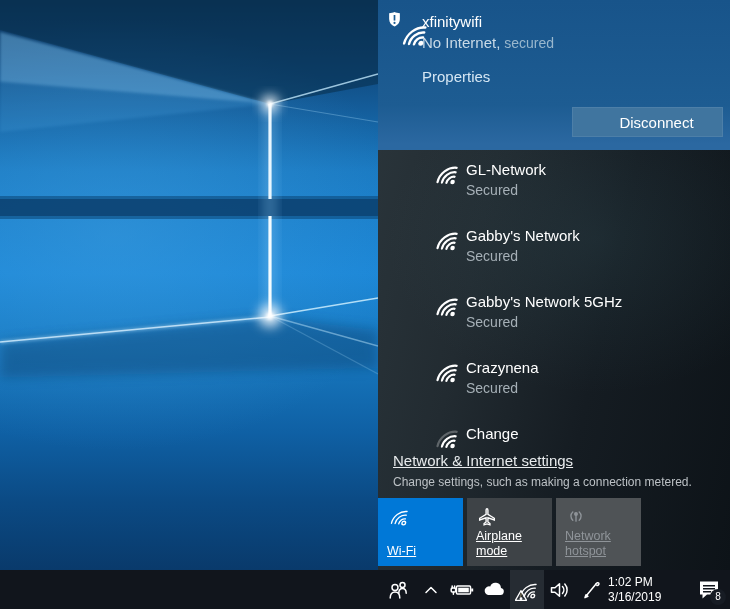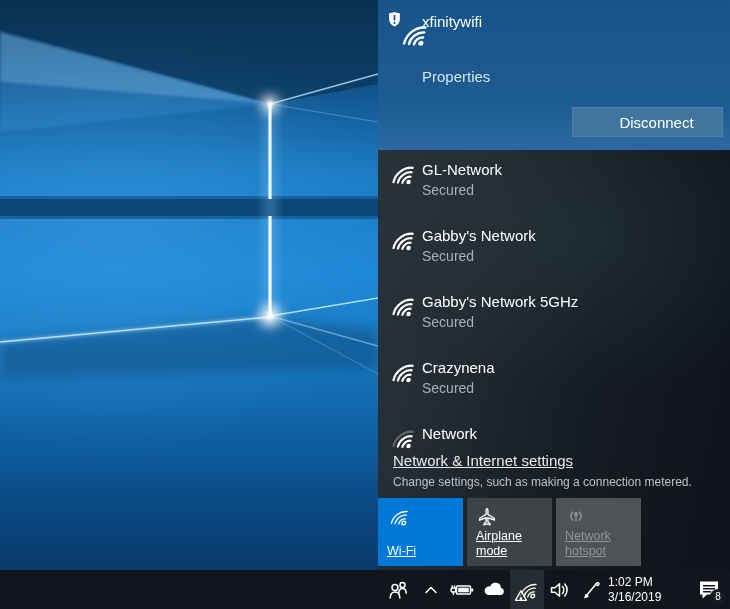--- a/index.html
+++ b/index.html
@@ -28,21 +28,21 @@
   .conn-name{position:absolute;left:44px;top:13px;font-size:15px;color:#ffffff;}
   .conn-status{position:absolute;left:44px;top:34px;font-size:15px;color:#c9dae7;}
   .conn-status .dim{font-size:14px;color:#99b7cd;}
   .props-link{position:absolute;left:44px;top:68px;font-size:15px;color:#d6e7f4;
     cursor:pointer;}
   .disconnect-btn{position:absolute;left:194px;top:107px;width:151px;height:30px;
     background:#40759f;border:1px solid #55땀;border:1px solid #4d7fa8;color:#fff;font-size:15px;
     font-family:"Liberation Sans",sans-serif;text-align:center;line-height:28px;cursor:pointer;padding-left:24px;}
 
   .network-list{position:absolute;left:0;top:150px;width:352px;height:300px;}
-  .net-row{position:relative;height:66px;cursor:pointer;}
+  .net-row{position:relative;height:66px;cursor:pointer;margin-left:44px;}
   .net-row .wifi{position:absolute;left:10px;top:11px;width:27px;height:27px;color:#fff;}
   .net-name{position:absolute;left:44px;top:11px;font-size:15px;color:#fff;}
   .net-status{position:absolute;left:44px;top:32px;font-size:14px;color:#a6b0b7;}
   .wifi path{stroke:currentColor;stroke-width:2;fill:none;stroke-linecap:round;}
   .wifi circle{fill:currentColor;}
   .wifi .dim{opacity:.28;}
 
   .flyout-footer{position:absolute;left:15px;top:452px;width:340px;}
   .settings-link{font-size:15px;color:#e8ebed;text-decoration:underline;cursor:pointer;}
   .settings-hint{margin-top:5px;font-size:12px;color:#bcc1c5;}
@@ -125,20 +125,21 @@
             <circle cx="18.4" cy="18.6" r="2"></circle>
           </g>
         </svg>
         <svg class="shield" viewBox="0 0 12 14">
           <path d="M1,1.2 C3,1 4.5,0.6 6,0 C7.5,0.6 9,1 11,1.2 L11,6.5 C11,10 8.8,12.3 6,13.6 C3.2,12.3 1,10 1,6.5 Z" fill="#ffffff"></path>
           <rect x="5.2" y="2.8" width="1.6" height="5.2" fill="#1d5c92"></rect>
           <circle cx="6" cy="10.2" r="1" fill="#1d5c92"></circle>
         </svg>
       </div>
       <div class="conn-name">xfinitywifi</div>
+      <div class="conn-status"><span>No Internet,</span><span class="dim"> secured</span></div>
       <div class="props-link">Properties</div>
       <button class="disconnect-btn">Disconnect</button>
     </div>
 
     <div class="network-list">
 
       <div class="net-row">
         <svg class="wifi" viewBox="0 0 24 24">
             <g transform="translate(2.5,0) skewX(-8)">
               <path d="M13.02,19.48 A6,6 0 0 1 19.52,14.02"></path>
@@ -192,21 +193,21 @@
 
       <div class="net-row">
         <svg class="wifi" viewBox="0 0 24 24">
             <g transform="translate(2.5,0) skewX(-8)">
               <path d="M13.02,19.48 A6,6 0 0 1 19.52,14.02"></path>
               <path d="M9.04,19.13 A10,10 0 0 1 19.87,10.04"></path>
               <path class="dim" d="M5.05,18.78 A14,14 0 0 1 20.22,6.05"></path>
               <circle cx="18.4" cy="18.6" r="2"></circle>
             </g>
           </svg>
-        <div class="net-name">Network</div>
+        <div class="net-name">Change</div>
         <div class="net-status"></div>
       </div>
     </div>
 
     <div class="flyout-footer">
       <span class="settings-link">Network &amp; Internet settings</span>
       <div class="settings-hint">Change settings, such as making a connection metered.</div>
     </div>
 
     <div class="quick-actions">

